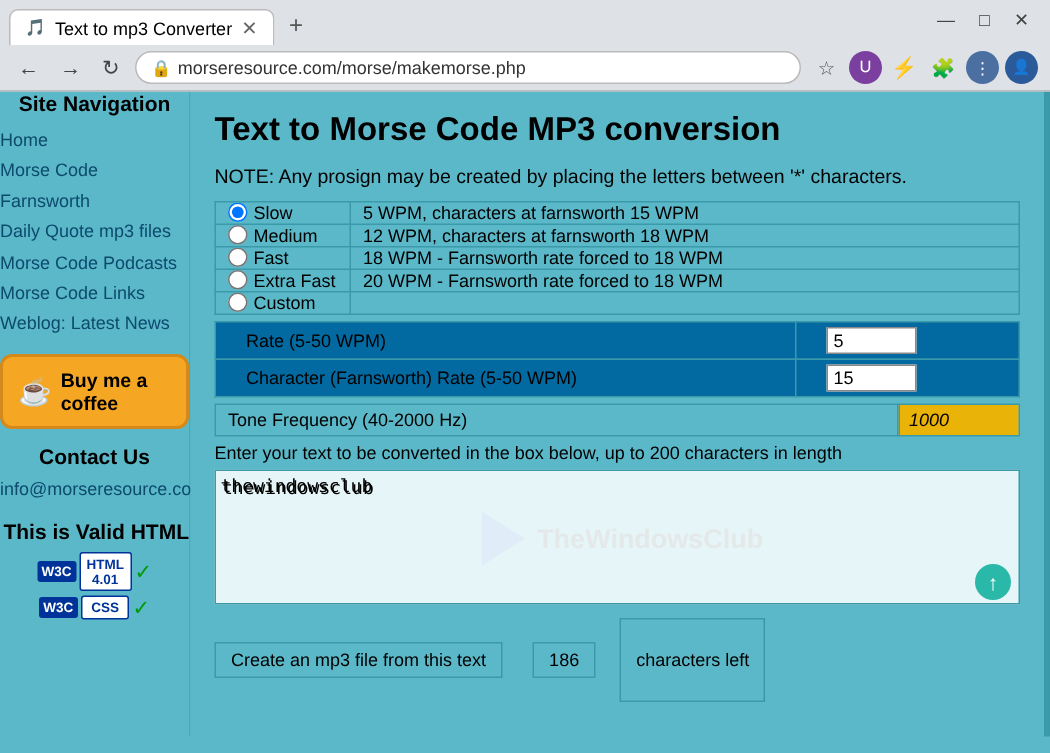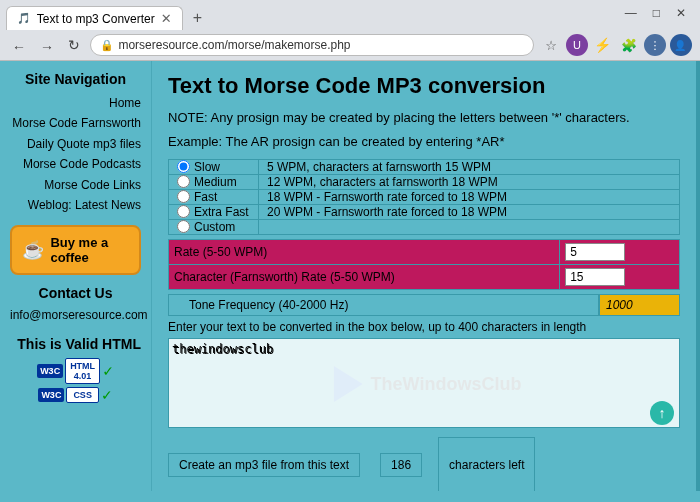--- a/index.html
+++ b/index.html
@@ -108,40 +108,39 @@
     }
 
     
     .main-layout {
       display: flex;
       height: calc(502px - 72px);
     }
 
     
     .sidebar {
-      width: 152px;
-      background: #5bb8c8;
-      padding: 10px;
+      width: 127px;
+      background: #5bb8c8;
+      padding: 0;
       flex-shrink: 0;
       border-right: 1px solid #4aa8b8;
     }
     .sidebar h3 {
       font-size: 14px;
       font-weight: bold;
       color: #000;
       text-align: center;
       margin-bottom: 6px;
     }
     .sidebar a {
       display: block;
-      color: #000000;
+      color: #0c4a6e;
       text-decoration: none;
       font-size: 12px;
       line-height: 1.7;
-      text-align: right;
     }
     .buy-coffee-btn {
       background: #f5a623;
       border: 2px solid #d4891a;
       border-radius: 8px;
       padding: 8px 10px;
       display: flex;
       align-items: center;
       justify-content: center;
       gap: 6px;
@@ -212,22 +211,22 @@
     }
     .radio-input { margin: 0; }
 
     .settings-table {
       width: 100%;
       border-collapse: collapse;
       margin-bottom: 4px;
     }
     .settings-table td {
       border: 1px solid #3a9aaa;
-      padding: 3px 5px;
-      background: #be185d;
+      padding: 3px 20px;
+      background: #0369a1;
       font-size: 12px;
       color: #000;
     }
     .settings-input {
       width: 60px;
       border: 1px solid #888;
       padding: 1px 4px;
       font-size: 12px;
     }
 
@@ -235,21 +234,20 @@
       display: flex;
       align-items: center;
       border: 1px solid #3a9aaa;
       margin-bottom: 4px;
     }
     .tone-label {
       padding: 3px 8px;
       font-size: 12px;
       border-right: 1px solid #3a9aaa;
       flex: 1;
-      margin-left: 12px;
     }
     .tone-input {
       width: 80px;
       border: none;
       border-left: 1px solid #3a9aaa;
       padding: 3px 6px;
       font-size: 12px;
       background: #eab308;
       font-style: italic;
     }
@@ -403,21 +401,20 @@
         <span style="background:#003399;color:#fff;font-size:9px;font-weight:bold;padding:2px 3px;border-radius:2px;">W3C</span>
         <span style="border:1px solid #003399;font-size:9px;font-weight:bold;padding:2px 6px;background:#fff;color:#003399;border-radius:2px;">CSS</span>
         <span style="color:#009900;font-size:14px;">✓</span>
       </div>
     </div>
   </div>
 
   <div class="content">
     <h1>Text to Morse Code MP3 conversion</h1>
     <p class="note-text">NOTE: Any prosign may be created by placing the letters between '*' characters.</p>
-    <p class="example-text">Example: The AR prosign can be created by entering *AR*</p>
 
     <table class="speed-table">
       <tbody>
           <tr>
         <td class="label-cell">
           <label class="radio-label">
             <input type="radio" name="speed" class="radio-input" checked="" style="">
             <span>Slow</span>
           </label>
         </td>
@@ -473,21 +470,21 @@
         <td><input type="text" class="settings-input" value="15" style=""></td>
       </tr>
     </tbody>
       </table>
 
     <div class="tone-row">
       <span class="tone-label">Tone Frequency (40-2000 Hz)</span>
       <input type="text" class="tone-input" value="1000" style="">
     </div>
 
-    <p class="enter-text-label">Enter your text to be converted in the box below, up to 400 characters in length</p>
+    <p class="enter-text-label">Enter your text to be converted in the box below, up to 200 characters in length</p>
 
     <div class="text-area-wrapper">
       <textarea class="text-input-area" style="position: relative; z-index: 1; background: rgba(255, 255, 255, 0.85); font-family: monospace;">thewindowsclub</textarea>
       <div class="watermark" style="z-index:0;">
         <div style="width:36px;height:36px;background:#1e6fe0;clip-path:polygon(20% 0%, 100% 50%, 20% 100%);flex-shrink:0;"></div>
         <span style="font-size:18px;font-weight:bold;color:#444;">TheWindowsClub</span>
       </div>
       <div style="position:absolute;top:4px;left:4px;z-index:2;font-size:12px;font-family:monospace;color:#000;pointer-events:none;">thewindowsclub</div>
       <div class="scroll-btn" style="z-index:2;">↑</div>
     </div>

